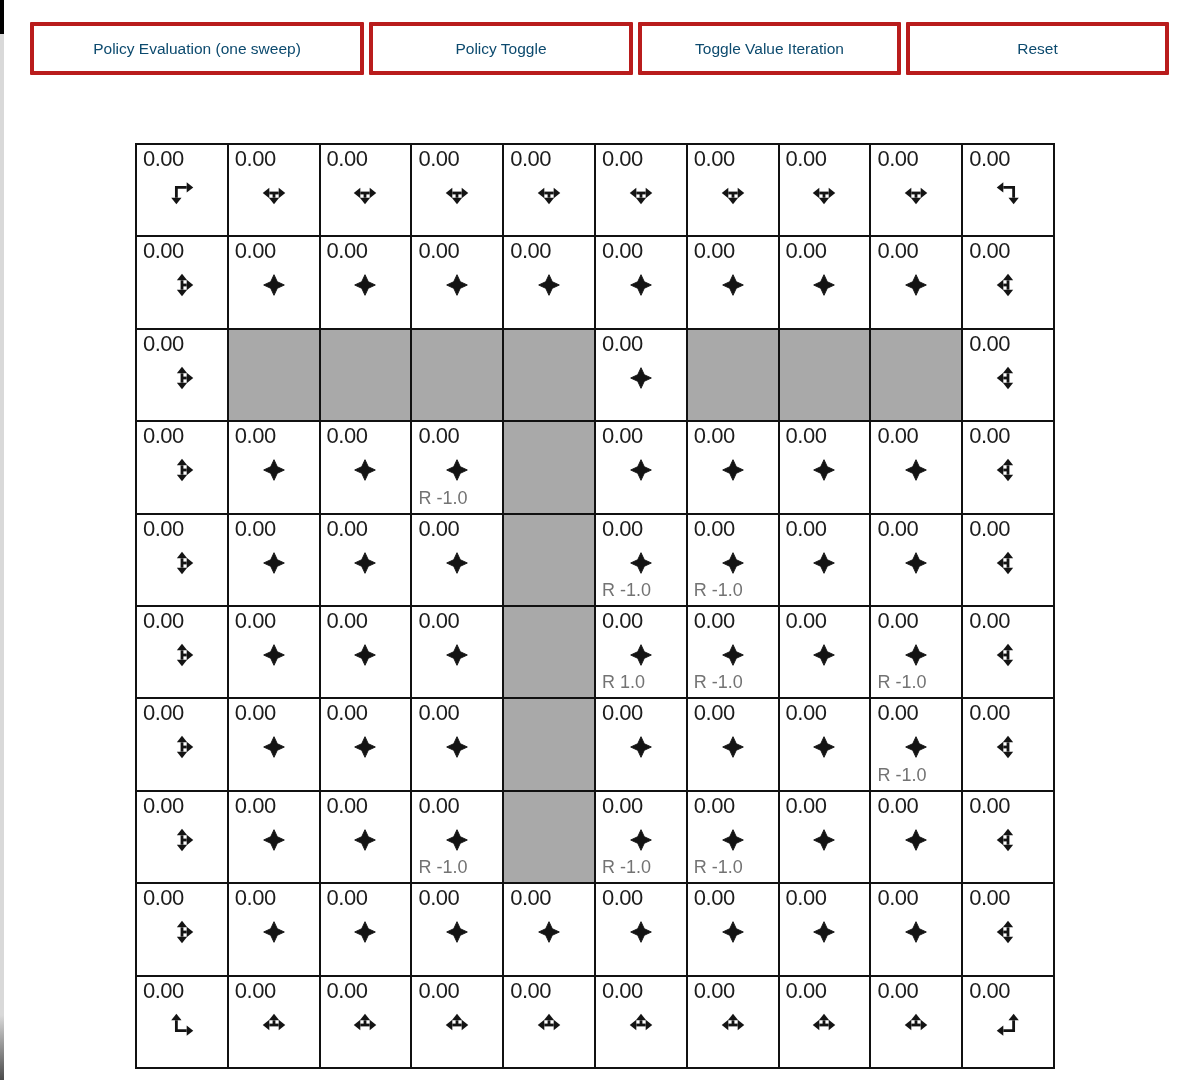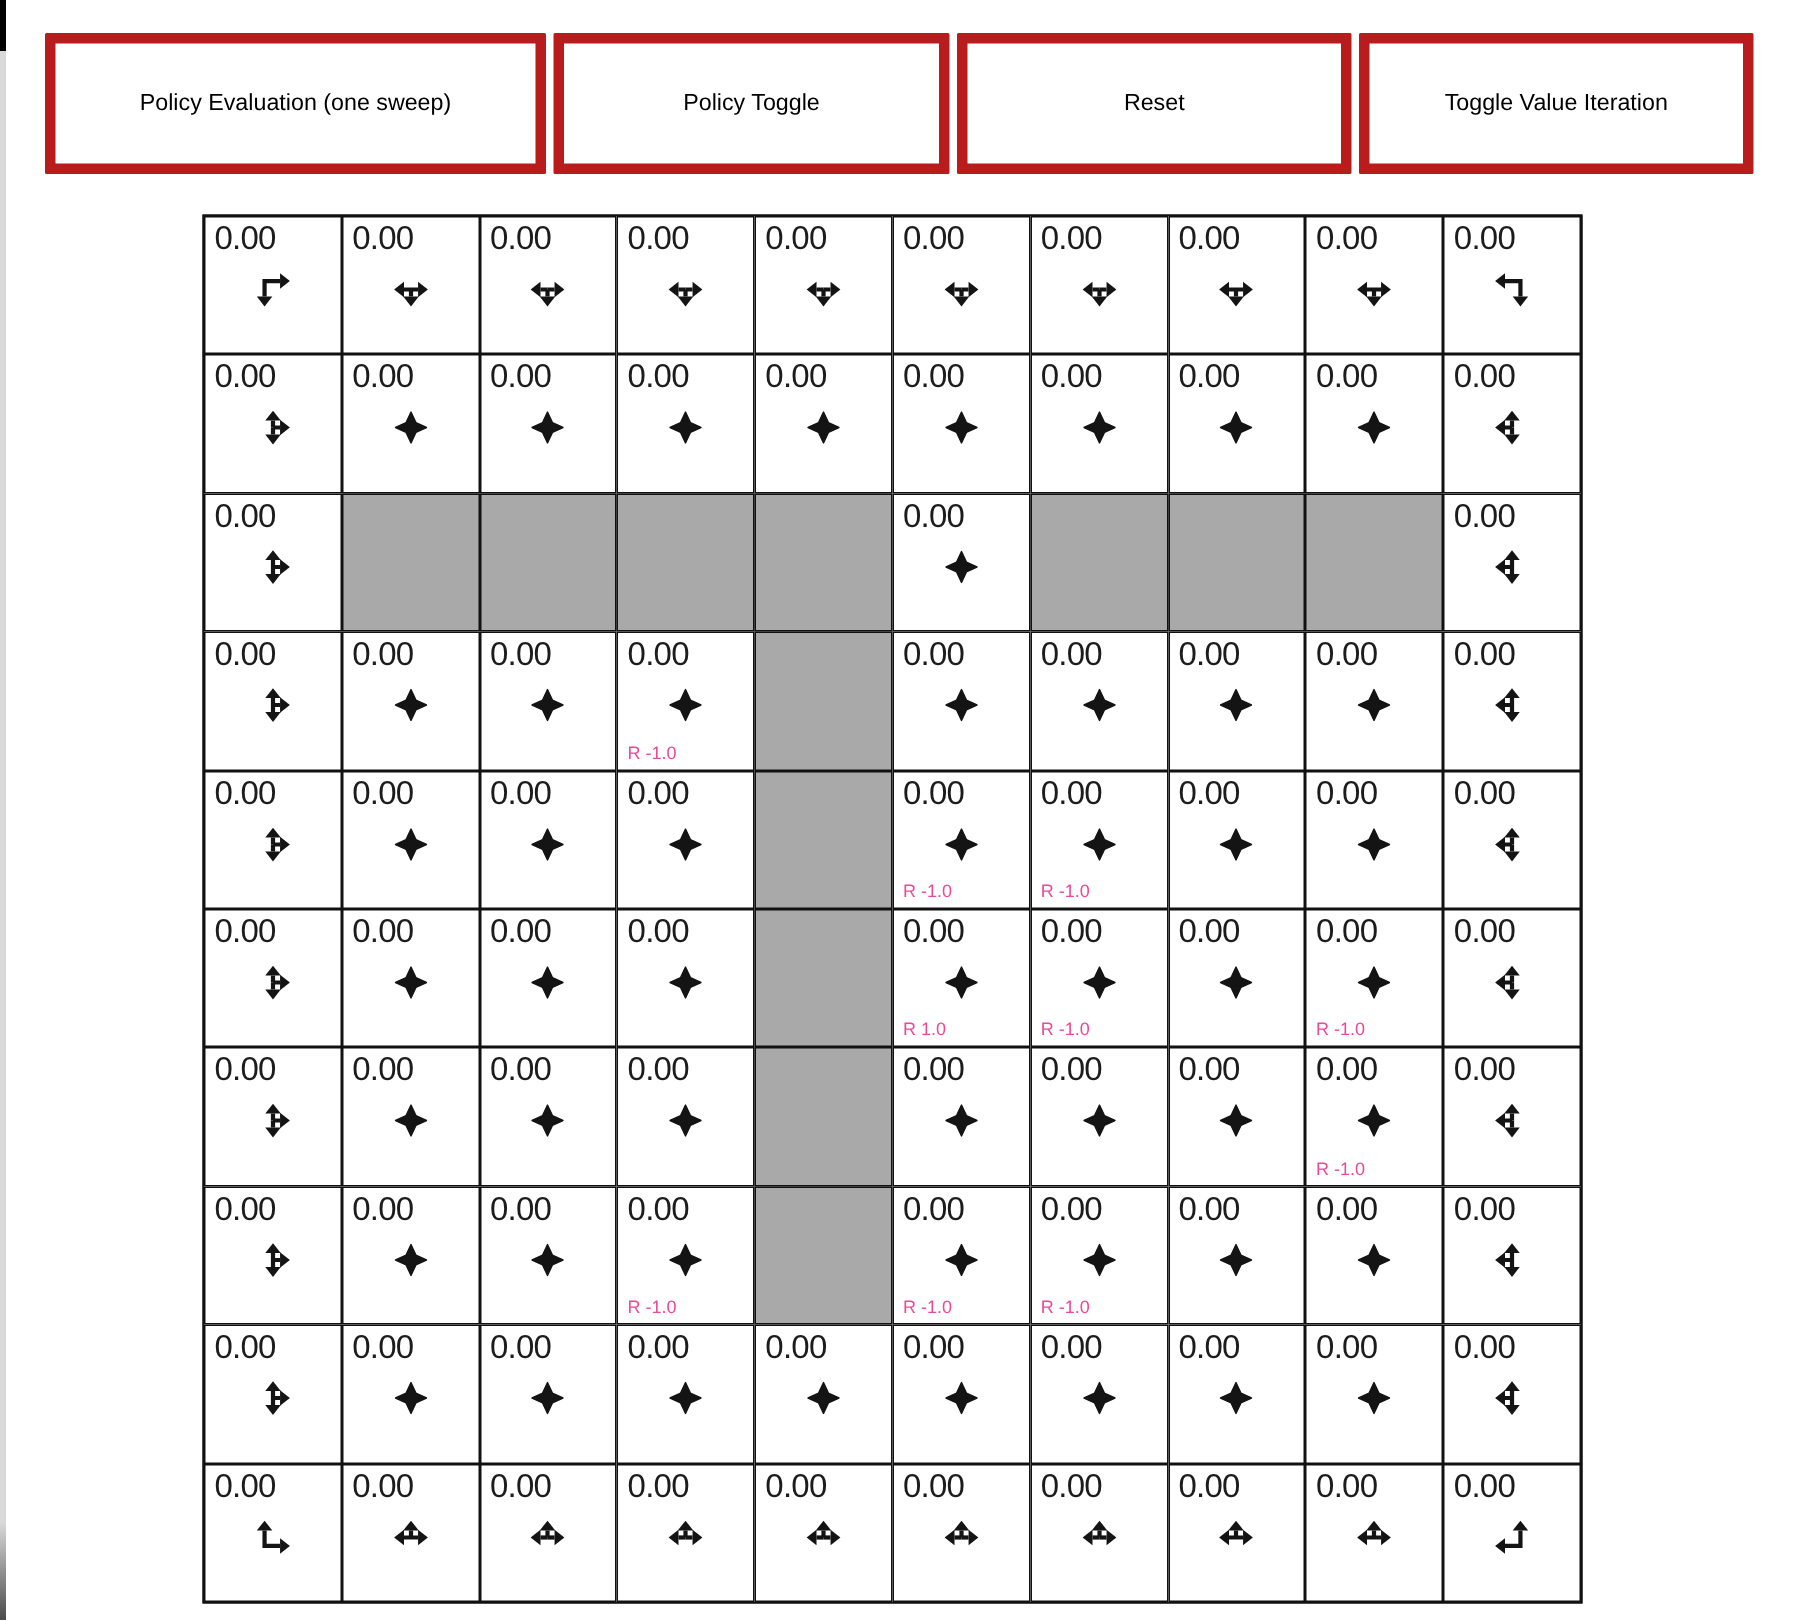--- a/index.html
+++ b/index.html
@@ -7,23 +7,23 @@
     width:1202px;height:1080px;position:relative;background:#ffffff;
     font-family:"Liberation Sans","DejaVu Sans",sans-serif;overflow:hidden;
   }
   .screen-edge-left{
     position:absolute;left:0;top:0;width:4px;height:1080px;
     background:linear-gradient(#000 0 34px,#d9d9d9 34px 94%,#4a4a4a);
   }
   
   .toolbar{position:absolute;left:30px;top:22px;display:flex;gap:5px;}
   .toolbar button{
-    height:94px;background:#ffffff;border:7px solid #b91c1c;border-radius:1px;
+    height:53px;background:#ffffff;border:4px solid #b91c1c;border-radius:1px;
     font-family:"Liberation Sans","DejaVu Sans",sans-serif;
-    font-size:15.5px;color:#000000;cursor:pointer;padding:0 10px;
+    font-size:15.5px;color:#0c4a6e;cursor:pointer;padding:0 10px;
   }
   .toolbar button:nth-child(1){width:334px;}
   .toolbar button:nth-child(2){width:264px;}
   .toolbar button:nth-child(3){width:263px;}
   .toolbar button:nth-child(4){width:263px;}
   
   .grid{
     position:absolute;left:135px;top:127px;width:920px;height:926px;
     display:grid;grid-template-columns:repeat(10,1fr);grid-template-rows:repeat(10,1fr);
     border:1px solid #111;box-sizing:border-box;background:#111;margin-top:16px;
@@ -31,40 +31,40 @@
   .cell{
     position:relative;background:#ffffff;border:1px solid #111;box-sizing:border-box;
     overflow:hidden;
   }
   .cell.wall{background:#a9a9a9;}
   .value{
     position:absolute;top:1px;left:6px;font-size:22px;color:#1c1c1c;
     letter-spacing:-0.5px;
   }
   .reward{
-    position:absolute;bottom:4px;left:6px;font-size:12px;color:#ec4899;
+    position:absolute;bottom:4px;left:6px;font-size:18px;color:#737373;
   }
   .glyph{
     position:absolute;top:33px;left:50%;transform:translateX(-50%);
     width:30px;height:30px;
   }
   .glyph .ln{stroke:#141414;stroke-width:3;fill:none;}
   .glyph .hd{fill:#141414;stroke:none;}
   .glyph .st{fill:#141414;stroke:#141414;stroke-width:1;stroke-linejoin:round;}
 </style>
 </head>
 <body>
 
 <div class="screen-edge-left"></div>
 
 <div class="toolbar">
   <button>Policy Evaluation (one sweep)</button>
   <button>Policy Toggle</button>
+  <button>Toggle Value Iteration</button>
   <button>Reset</button>
-  <button>Toggle Value Iteration</button>
 </div>
 
 <div class="grid">
     <div class="cell">
       <span class="value">0.00</span>
       <svg viewBox="0 0 32 32" class="glyph">
         <path class="ln" d="M10 21V10H21"></path>
         <path class="hd" d="M4.5 21H15.5L10 28Z"></path>
         <path class="hd" d="M21 4.5 28 10 21 15.5Z"></path>
       </svg>

